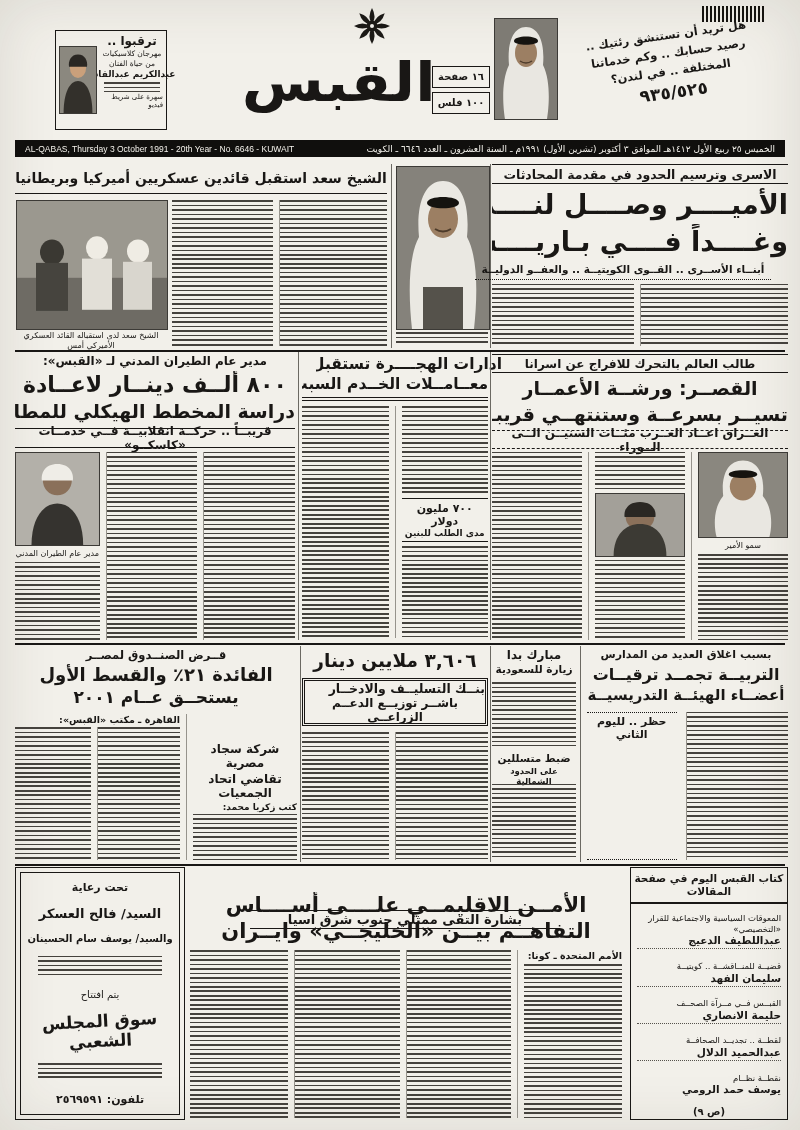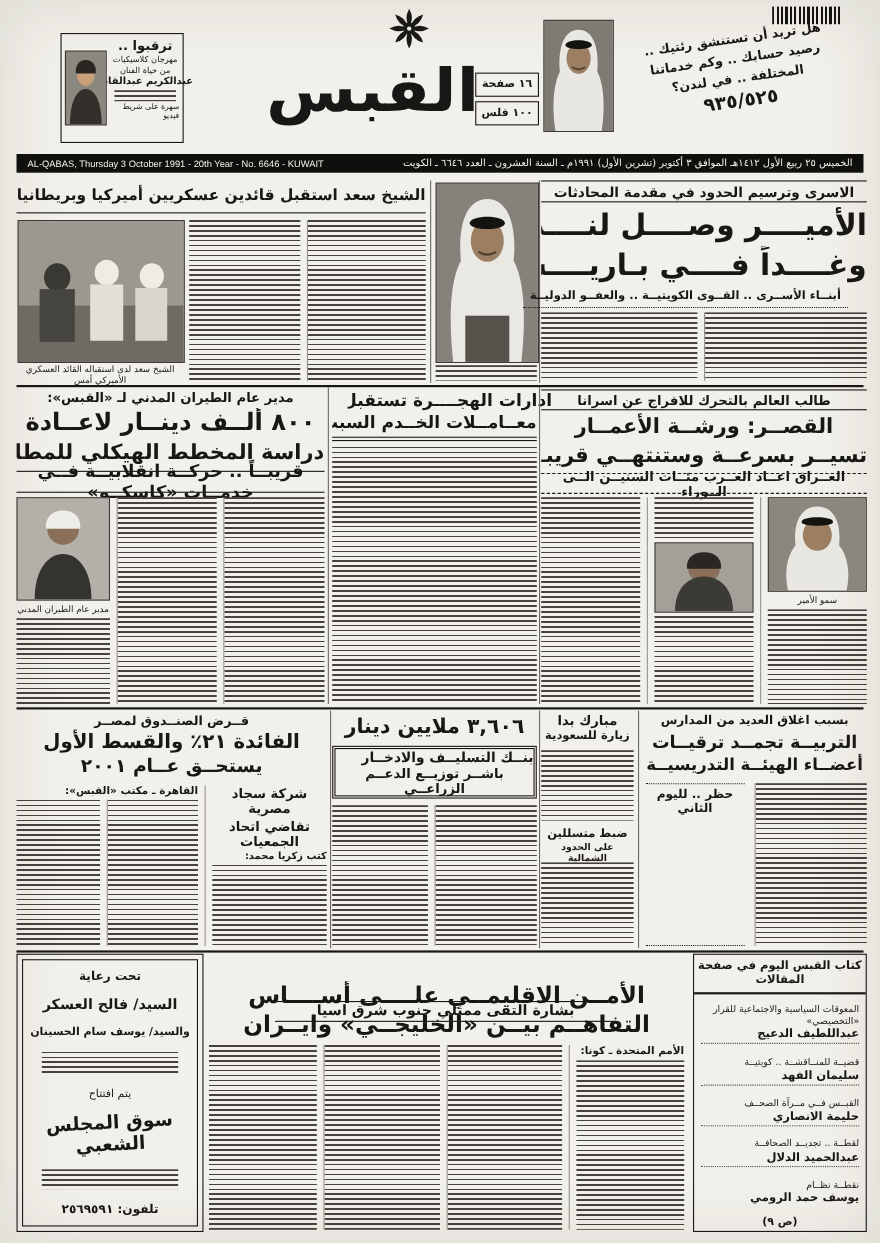--- a/index.html
+++ b/index.html
@@ -142,21 +142,21 @@
   <div class="abs cols" style="left:492px;top:284px;width:296px;height:62px;">
     <div class="c gk"></div>
     <div class="c gk"></div>
   </div>
 
   <div class="hr" style="left:15px;top:350px;width:770px;height:1.5px;"></div>
 
   <div class="abs b ctr" style="left:15px;top:354px;width:280px;height:16px;font-size:12px;">مدير عام الطيران المدني لـ «القبس»:</div>
   <div class="abs hl" style="left:15px;top:371px;width:280px;height:27px;font-size:22px;line-height:27px;">٨٠٠ ألــف دينــار لاعــادة</div>
   <div class="abs hl" style="left:15px;top:398px;width:280px;height:26px;font-size:19px;line-height:26px;">دراسة المخطط الهيكلي للمطار</div>
-  <div class="abs kick" style="left:15px;top:428px;width:280px;height:18px;font-size:16px;">قريبــاً .. حركــة انقلابيــة فــي خدمــات «كاسكــو»</div>
+  <div class="abs kick" style="left:15px;top:428px;width:280px;height:18px;font-size:12px;">قريبــاً .. حركــة انقلابيــة فــي خدمــات «كاسكــو»</div>
   <div class="abs cols" style="left:15px;top:452px;width:280px;height:188px;">
     <div class="c gk"></div>
     <div class="c gk"></div>
     <div class="c" style="display:flex;flex-direction:column;gap:3px;">
       <div class="photo" style="height:92px;">
         <svg viewBox="0 0 80 100" preserveAspectRatio="none">
           <rect width="80" height="100" fill="#b3b0a9"></rect>
           <ellipse cx="40" cy="30" rx="14" ry="16" fill="#8a705a"></ellipse>
           <path d="M40 12 c-12 0 -16 10 -15 18 l30 0 c1 -8 -3 -18 -15 -18" fill="#efede7"></path>
           <path d="M15 100 c0-30 12-45 25-45 s25 15 25 45" fill="#35332f"></path>
@@ -167,20 +167,28 @@
     </div>
   </div>
 
   <div class="vr" style="left:298px;top:352px;height:288px;"></div>
 
   <div class="abs hl" style="left:316px;top:354px;width:186px;height:20px;font-size:15.5px;line-height:20px;">ادارات الهجــــرة تستقبل</div>
   <div class="abs hl" style="left:302px;top:374px;width:186px;height:20px;font-size:15.5px;line-height:20px;">معــامــلات الخــدم السبت</div>
   <div class="hr" style="left:302px;top:397px;width:186px;"></div>
   <div class="hr" style="left:302px;top:400px;width:186px;"></div>
   <div class="abs cols" style="left:302px;top:406px;width:186px;height:232px;">
+    <div class="c" style="display:flex;flex-direction:column;gap:4px;">
+      <div class="gk" style="height:88px;"></div>
+      <div class="ctr" style="border-top:1px solid #191715;border-bottom:1px solid #191715;padding:3px 0;">
+        <div class="b" style="font-size:11px;">٧٠٠ مليون دولار</div>
+        <div class="b" style="font-size:9px;">مدى الطلب للبنين</div>
+      </div>
+      <div class="gk" style="flex:1;"></div>
+    </div>
     <div class="c gk"></div>
   </div>
 
   <div class="vr" style="left:490px;top:352px;height:288px;"></div>
 
   <div class="abs kick" style="left:492px;top:354px;width:296px;height:17px;font-size:12px;">طالب العالم بالتحرك للافراج عن اسرانا</div>
   <div class="abs hl" style="left:492px;top:375px;width:296px;height:26px;font-size:19px;line-height:26px;">القصــر: ورشــة الأعمــار</div>
   <div class="abs hl" style="left:492px;top:401px;width:296px;height:26px;font-size:19px;line-height:26px;">تسيــر بسرعــة وستنتهــي قريبــاً</div>
   <div class="abs deck" style="left:492px;top:430px;width:296px;height:17px;font-size:12px;">العــراق اعــاد العــرب مئــات السنيــن الــى الــوراء</div>
   <div class="abs cols" style="left:492px;top:452px;width:296px;height:188px;">
@@ -211,21 +219,21 @@
     <div class="c gk"></div>
   </div>
 
   <div class="hr" style="left:15px;top:643px;width:770px;height:1.5px;"></div>
 
   <div class="abs b ctr" style="left:15px;top:648px;width:282px;height:14px;font-size:11.5px;">قــرض الصنــدوق لمصــر</div>
   <div class="abs hl" style="left:15px;top:663px;width:282px;height:23px;font-size:18px;line-height:23px;">الفائدة ٢١٪ والقسط الأول</div>
   <div class="abs hl" style="left:15px;top:686px;width:282px;height:22px;font-size:17px;line-height:22px;">يستحــق عــام ٢٠٠١</div>
   <div class="abs cols" style="left:15px;top:714px;width:282px;height:146px;">
     <div class="c" style="flex:0 0 104px;display:flex;flex-direction:column;gap:2px;">
-      <div class="b ctr" style="font-size:12px;">شركة سجاد مصرية</div>
+      <div class="b ctr" style="font-size:12px;margin-top:28px;">شركة سجاد مصرية</div>
       <div class="b ctr" style="font-size:12px;">تقاضي اتحاد الجمعيات</div>
       <div class="b" style="font-size:9px;">كتب زكريا محمد:</div>
       <div class="gk" style="flex:1;"></div>
     </div>
     <div class="c" style="display:flex;flex-direction:column;gap:2px;">
       <div class="b" style="font-size:9.5px;">القاهرة ـ مكتب «القبس»:</div>
       <div class="cols" style="flex:1;">
         <div class="c gk"></div>
         <div class="c gk"></div>
       </div>

